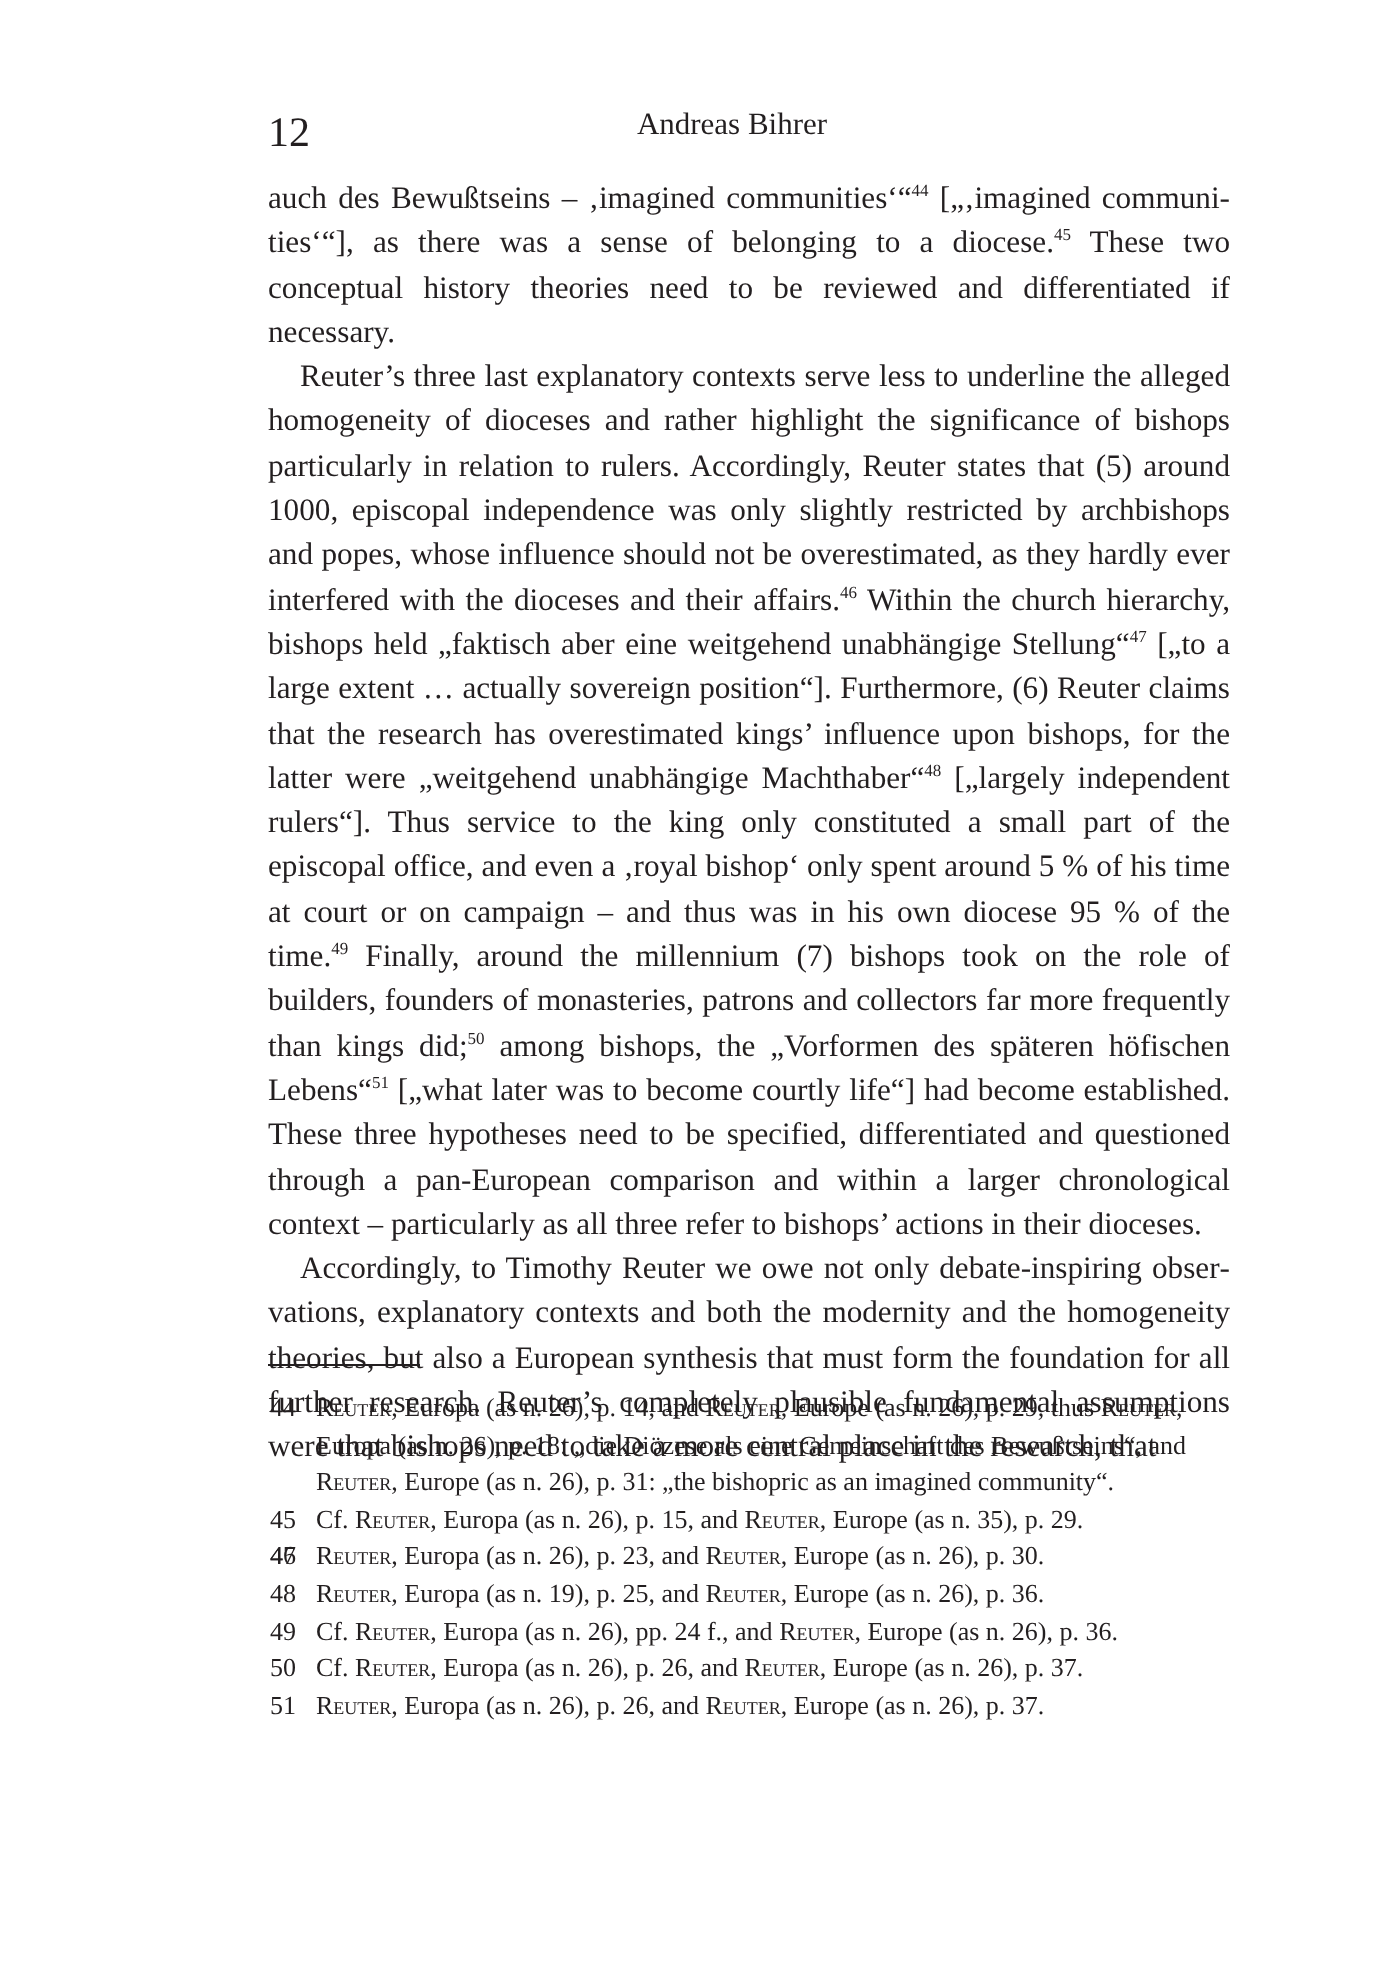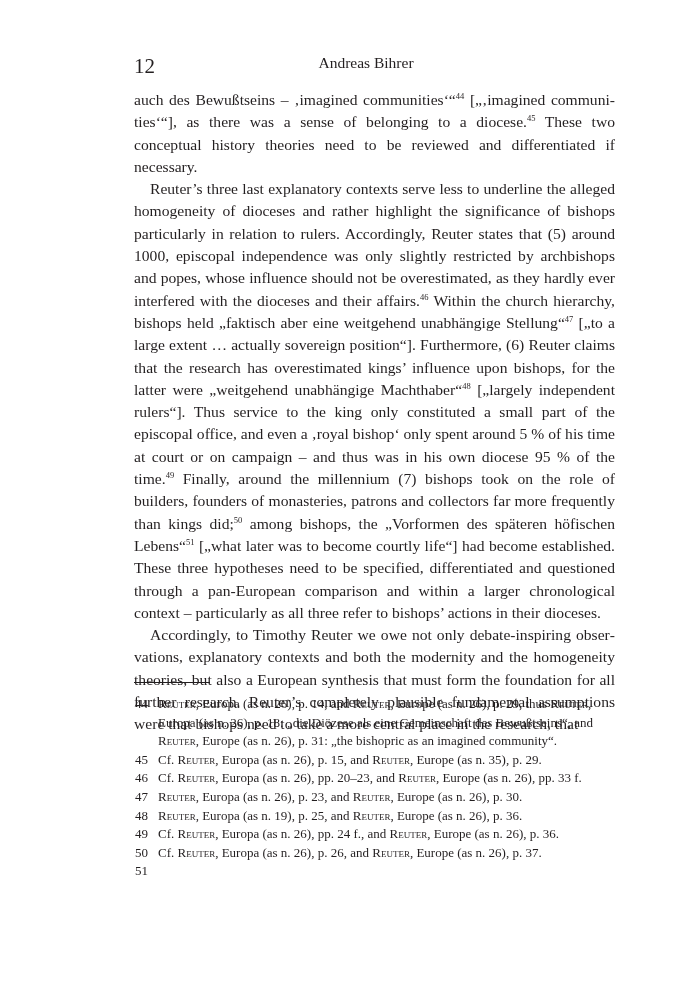--- a/index.html
+++ b/index.html
@@ -30,19 +30,19 @@
     <p><span>auch des Bewußtseins – ‚imagined communities‘“</span><sup>44</sup><span> [„‚imagined communi­ties‘“], as there was a sense of belonging to a diocese.</span><sup>45</sup><span> These two conceptual history theories need to be reviewed and differentiated if necessary.</span></p>
     <p class="indent"><span>Reuter’s three last explanatory contexts serve less to underline the alleged homogeneity of dioceses and rather highlight the significance of bishops particularly in relation to rulers. Accordingly, Reuter states that (5) around 1000, episcopal independence was only slightly restricted by archbishops and popes, whose influence should not be overestimated, as they hardly ever interfered with the dioceses and their affairs.</span><sup>46</sup><span> Within the church hierarchy, bishops held „faktisch aber eine weitgehend unabhängige Stellung“</span><sup>47</sup><span> [„to a large extent … actually sovereign position“]. Furthermore, (6) Reuter claims that the research has overestimated kings’ influence upon bishops, for the latter were „weitgehend unabhängige Machthaber“</span><sup>48</sup><span> [„largely independent rulers“]. Thus service to the king only constituted a small part of the episcopal office, and even a ‚royal bishop‘ only spent around 5 % of his time at court or on campaign – and thus was in his own diocese 95 % of the time.</span><sup>49</sup><span> Finally, around the millennium (7) bishops took on the role of builders, founders of monasteries, patrons and collectors far more frequently than kings did;</span><sup>50</sup><span> among bishops, the „Vorformen des späteren höfischen Lebens“</span><sup>51</sup><span> [„what later was to become courtly life“] had become established. These three hypotheses need to be specified, differentiated and questioned through a pan-European comparison and within a larger chronological context – particularly as all three refer to bishops’ actions in their dioceses.</span></p>
     <p class="indent"><span>Accordingly, to Timothy Reuter we owe not only debate-inspiring obser­vations, explanatory contexts and both the modernity and the homogeneity theories, but also a European synthesis that must form the foundation for all further research. Reuter’s completely plausible fundamental assumptions were that bishops need to take a more central place in the research, that</span></p>
   </div>
 
 <div class="fn-rule"></div>
 
 <div class="footnotes" id="footnotes">
     <p class="fn"><span class="fn-num">44</span><span><span class="sc">Reuter</span><span>, Europa (as n. 26), p. 14, and </span><span class="sc">Reuter</span><span>, Europe (as n. 26), p. 29, thus </span><span class="sc">Reu­ter</span><span>, Europa (as n. 26), p. 18: „die Diözese als eine Gemeinschaft des Bewußtseins“, and </span><span class="sc">Reuter</span><span>, Europe (as n. 26), p. 31: „the bishopric as an imagined community“.</span></span></p>
     <p class="fn"><span class="fn-num">45</span><span><span>Cf. </span><span class="sc">Reuter</span><span>, Europa (as n. 26), p. 15, and </span><span class="sc">Reuter</span><span>, Europe (as n. 35), p. 29.</span></span></p>
-    <p class="fn"><span class="fn-num">46</span><span><span>Cf. </span><span class="sc">Reuter</span><span>, Europa (as n. 26), pp. 20–23, and </span><span class="sc">Reuter</span><span>, Europe (as n. 26), pp. 33 f.</span></span></p>
+    <p class="fn"><span class="fn-num">46</span></p>
     <p class="fn"><span class="fn-num">47</span><span><span class="sc">Reuter</span><span>, Europa (as n. 26), p. 23, and </span><span class="sc">Reuter</span><span>, Europe (as n. 26), p. 30.</span></span></p>
     <p class="fn"><span class="fn-num">48</span><span><span class="sc">Reuter</span><span>, Europa (as n. 19), p. 25, and </span><span class="sc">Reuter</span><span>, Europe (as n. 26), p. 36.</span></span></p>
     <p class="fn"><span class="fn-num">49</span><span><span>Cf. </span><span class="sc">Reuter</span><span>, Europa (as n. 26), pp. 24 f., and </span><span class="sc">Reuter</span><span>, Europe (as n. 26), p. 36.</span></span></p>
     <p class="fn"><span class="fn-num">50</span><span><span>Cf. </span><span class="sc">Reuter</span><span>, Europa (as n. 26), p. 26, and </span><span class="sc">Reuter</span><span>, Europe (as n. 26), p. 37.</span></span></p>
-    <p class="fn"><span class="fn-num">51</span></p>
+    <p class="fn"><span class="fn-num">51</span><span><span class="sc">Reuter</span><span>, Europa (as n. 26), p. 26, and </span><span class="sc">Reuter</span><span>, Europe (as n. 26), p. 37.</span></span></p>
   </div>
 
 </body></html>

